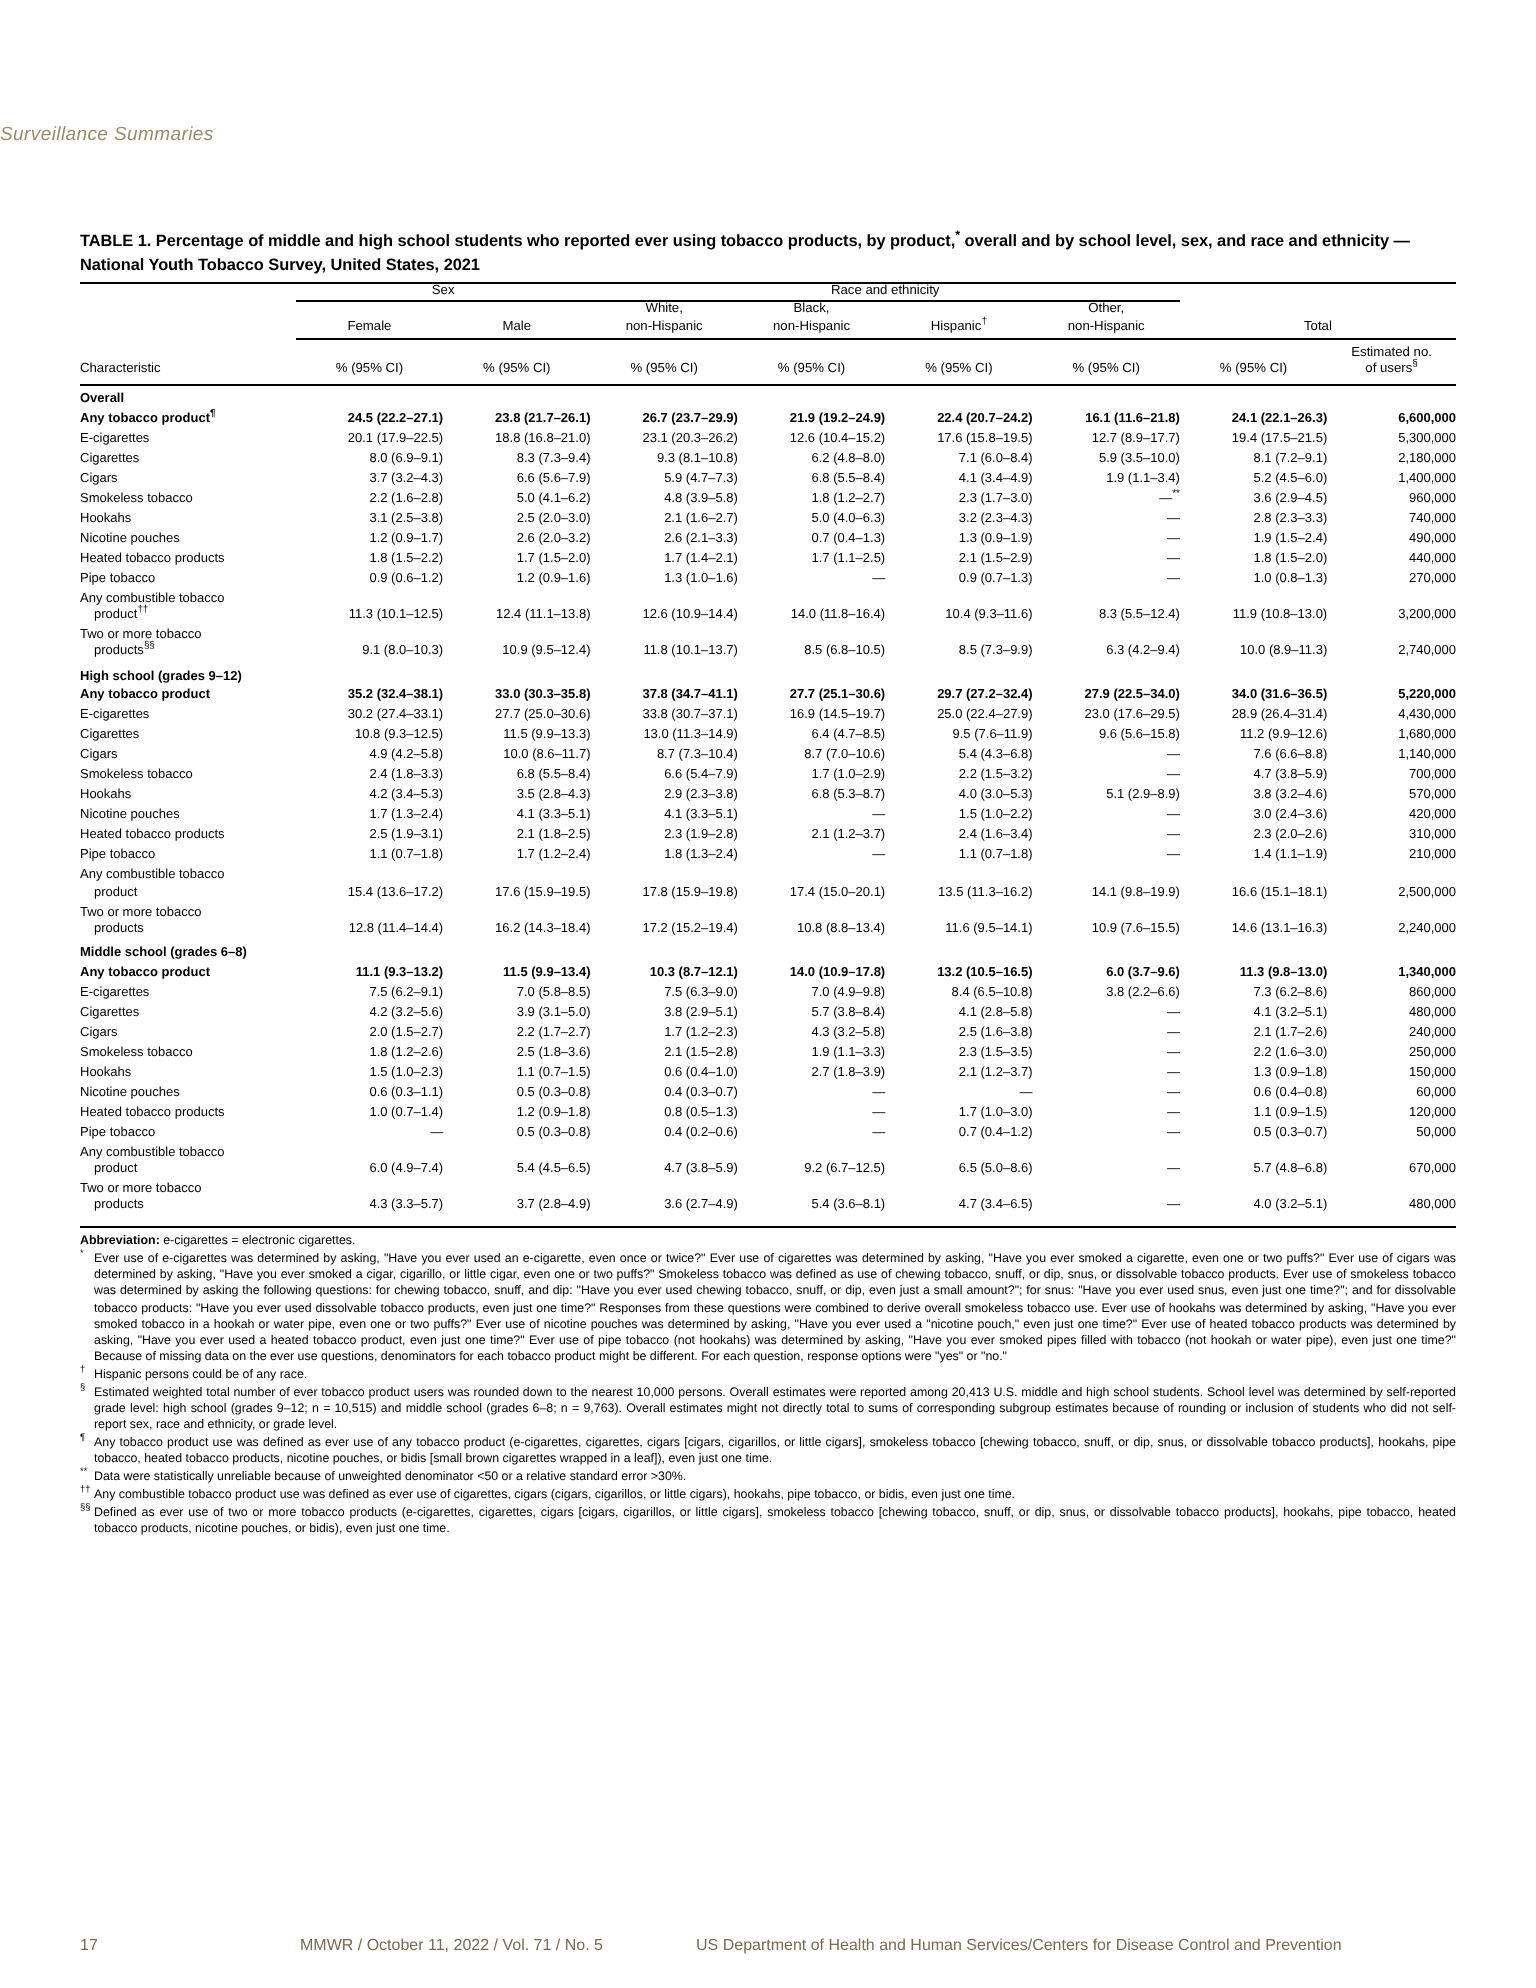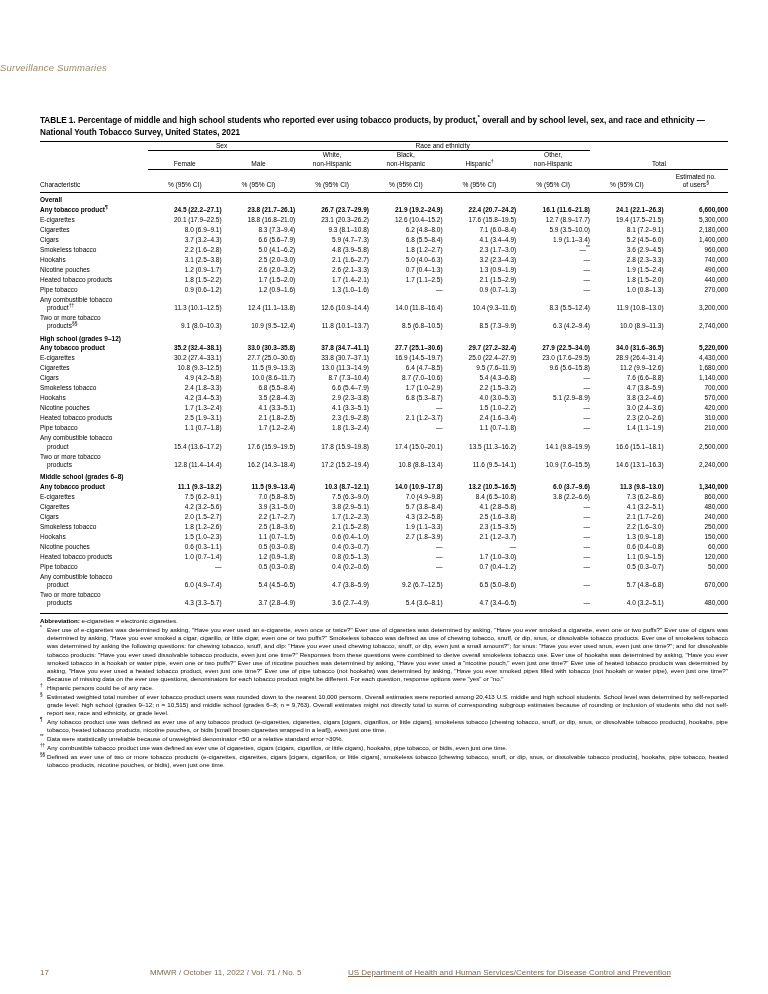--- a/index.html
+++ b/index.html
@@ -116,21 +116,21 @@
 
   .footer {
     position: absolute;
     left: 0; right: 0;
     bottom: 26px;
     font-size: 8px;
     color: #7a6a52;
   }
   .footer .pg { position: absolute; left: 40px; top: 0; }
   .footer .mid { position: absolute; left: 150px; top: 0; }
-  .footer .org { position: absolute; left: 348px; top: 0; text-decoration: underline; }
+  .footer .org { position: absolute; left: 348px; top: 0; }
 </style>
 </head>
 <body>
 
 <div class="page">
 
   <div class="running-head" style="color: rgb(155, 139, 106);">Surveillance Summaries</div>
 
   <div class="content">
 

